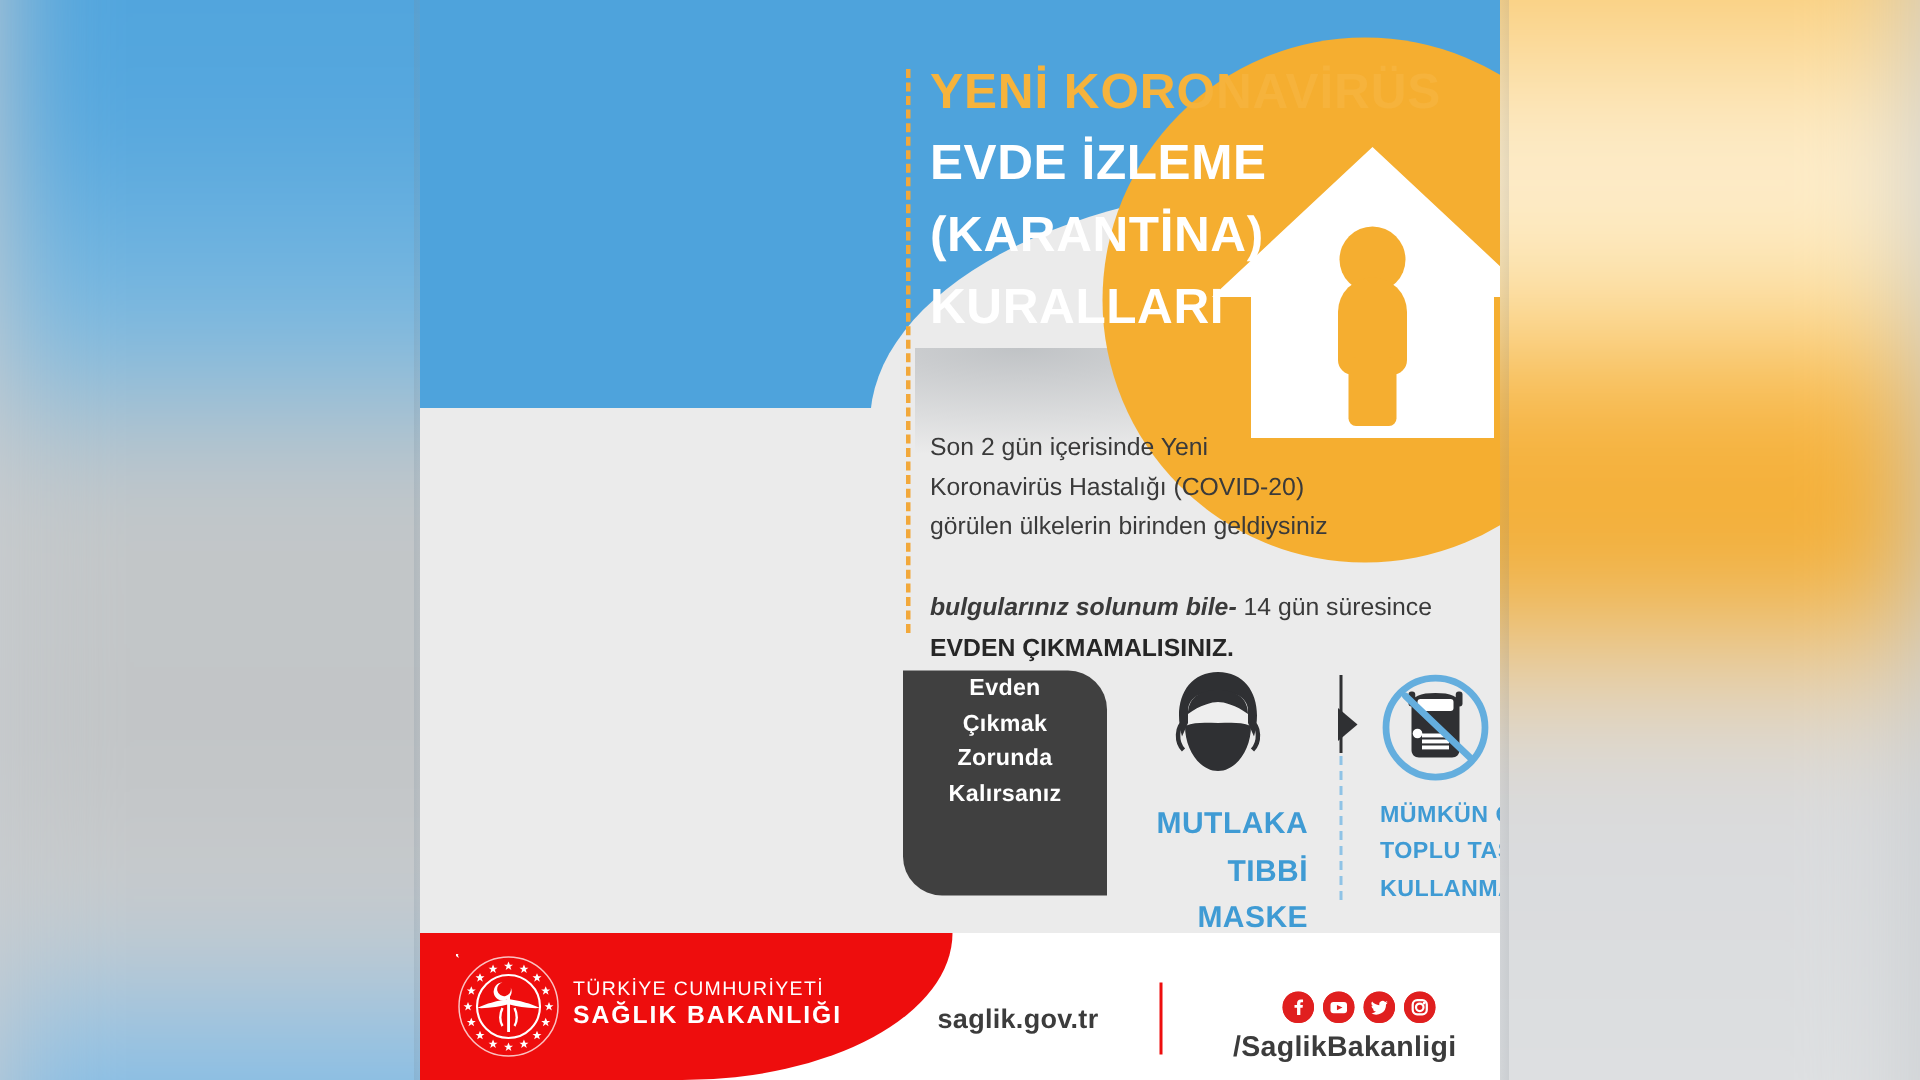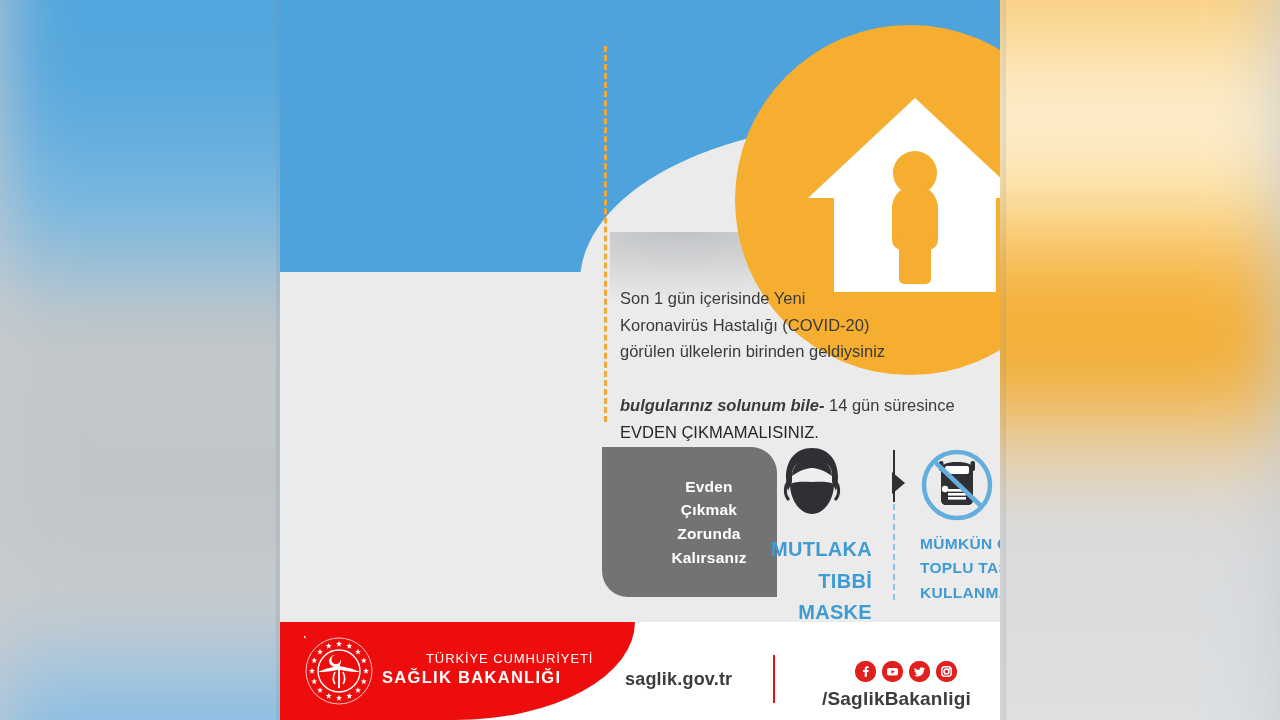--- a/index.html
+++ b/index.html
@@ -82,28 +82,28 @@
     border-radius:50%;background:#f5ae30;
   }
   .house-wrap{position:absolute;left:520px;top:80px;width:230px;height:230px;}
 
   
   .para{
     position:absolute;left:340px;top:285px;width:390px;
     color:#3a3a3a;font-size:16.5px;line-height:1.62;
   }
   .para .it{font-style:italic;font-weight:bold;}
-  .para .bd{font-weight:normal;color:#262626;}
+  .para .bd{font-weight:bold;color:#262626;}
 
   
   .card{
     position:absolute;left:322px;top:447px;width:136px;height:150px;
-    background:#737373;
+    background:#404040;
     border-radius:0 26px 0 26px;
-    display:flex;align-items:center;justify-content:center;padding-left:39px;
+    display:flex;justify-content:center;
   }
   .card-txt{
     color:#fff;font-weight:bold;font-size:15.5px;line-height:1.52;
     text-align:center;letter-spacing:.2px;
   }
 
   .mask-block{position:absolute;left:470px;top:448px;width:125px;}
   .mask-ic{width:125px;height:72px;display:block;}
   .mask-lbl{
     margin-top:14px;text-align:right;color:#3f9bd4;font-weight:bold;
@@ -124,21 +124,21 @@
   }
 
   
   .footer{position:absolute;left:0;top:622px;width:720px;height:98px;background:#ffffff;}
   .red{
     position:absolute;left:0;top:0;width:355px;height:98px;background:#ee0d0d;
     border-bottom-right-radius:180px 98px;
   }
   .emblem{position:absolute;left:24px;top:14px;width:70px;height:70px;}
   .mh-txt{position:absolute;left:102px;top:29px;color:#fff;}
-  .mh-1{font-size:13px;letter-spacing:.9px;line-height:1.25;margin-left:44px;}
+  .mh-1{font-size:13px;letter-spacing:.9px;line-height:1.25;}
   .mh-2{font-size:16.5px;font-weight:bold;letter-spacing:1.3px;line-height:1.25;}
 
   .site{
     position:absolute;left:345px;top:47px;color:#3c3c3c;
     font-size:18px;font-weight:bold;letter-spacing:.2px;
   }
   .vbar{position:absolute;left:493px;top:33px;width:2px;height:48px;background:#ee0d0d;}
   .social{position:absolute;left:575px;top:39px;display:flex;gap:6px;}
   .sic{width:21px;height:21px;border-radius:50%;background:#e01f1f;display:block;}
   .handle{
@@ -168,23 +168,29 @@
       <svg viewBox="0 0 230 230" width="230" height="230" aria-hidden="true">
         <path d="M115 18 L222 118 L196 118 L196 212 L34 212 L34 118 L8 118 Z" fill="#ffffff"></path>
         <circle cx="115" cy="93" r="22" fill="#f5ae30"></circle>
         <path d="M92 128 a23 23 0 0 1 46 0 v32 a10 10 0 0 1 -10 10 h-26 a10 10 0 0 1 -10 -10 z" fill="#f5ae30"></path>
         <rect x="99" y="158" width="32" height="46" rx="5" fill="#f5ae30"></rect>
       </svg>
     </div>
 
     <div class="dash-v"></div>
 
+    <div class="titles">
+      <div class="t-yellow">YENİ KORONAVİRÜS</div>
+      <div class="t-white">EVDE İZLEME</div>
+      <div class="t-white">(KARANTİNA)</div>
+      <div class="t-white">KURALLARI</div>
+    </div>
 
     <div class="para">
-      <span>Son 1 gün içerisinde Yeni</span><br>
+      <span>Son 2 gün içerisinde Yeni</span><br>
       <span>Koronavirüs Hastalığı (COVID-20)</span><br>
       <span>görülen ülkelerin birinden geldiysiniz</span><br>
       <br>
       <span class="it">bulgularınız solunum bile-</span><span> 14 gün süresince</span><br>
       <span class="bd">EVDEN ÇIKMAMALISINIZ.</span>
     </div>
 
     <div class="card">
       <div class="card-txt">Evden<br>Çıkmak<br>Zorunda<br>Kalırsanız</div>
     </div>

